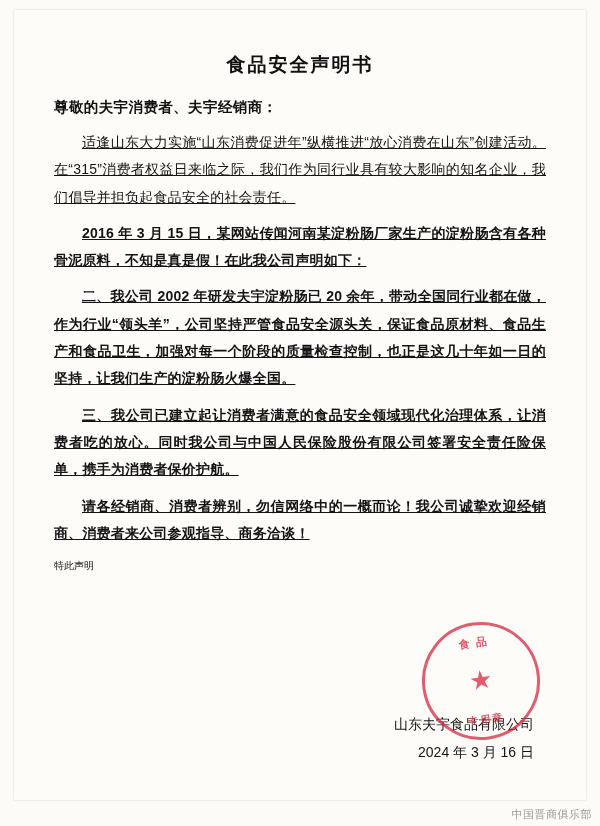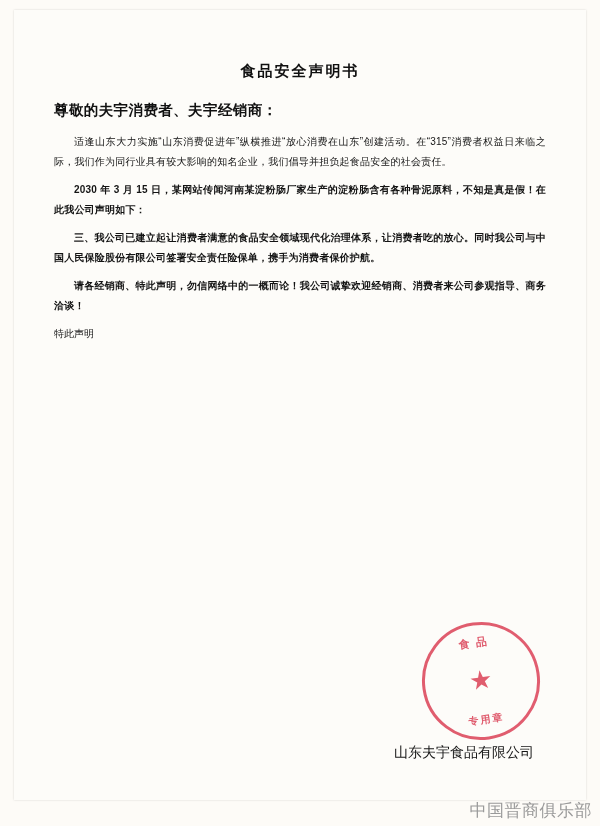--- a/index.html
+++ b/index.html
@@ -26,44 +26,45 @@
     top: 10px;
     width: 572px;
     height: 790px;
     background: #fdfcf9;
     box-shadow: 0 0 2px rgba(0,0,0,0.15);
     box-sizing: border-box;
     padding: 28px 40px 10px 40px;
   }
   .doc-title {
     text-align: center;
-    font-size: 15px;
+    font-size: 19px;
     font-weight: bold;
     color: #101010;
     letter-spacing: 2px;
-    margin: 24px 0 20px 0;
+    margin: 14px 0 20px 0;
     font-family: "Liberation Sans", sans-serif;
   }
   .salutation {
     font-size: 14.5px;
     font-weight: bold;
     color: #111;
     margin: 7px 0 12px 0;
     letter-spacing: 0.4px;
     font-family: "Liberation Sans", sans-serif;
   }
   .para {
-    font-size: 10px;
+    font-size: 14px;
     line-height: 1.95;
     color: #141414;
     margin: 0 0 9px 0;
     text-indent: 2em;
     text-align: justify;
     letter-spacing: 0.2px;
     font-family: "Liberation Sans", sans-serif;
+    text-decoration: underline;
   }
   .para.bold {
     font-weight: bold;
   }
   .closing {
     font-size: 10px;
     line-height: 1.9;
     color: #141414;
     margin: 4px 0 0 0;
     text-indent: 0;
@@ -125,49 +126,51 @@
     font-size: 10px;
     color: #d5203a;
     font-weight: bold;
     letter-spacing: 2px;
     font-family: "Liberation Sans", sans-serif;
   }
   .watermark {
     position: absolute;
     right: 8px;
     bottom: 4px;
-    font-size: 17px;
+    font-size: 11px;
     color: #9a9a9a;
     font-family: "Liberation Sans", sans-serif;
     letter-spacing: 0.5px;
   }
 </style>
 </head>
 <body>
 
 <div class="page">
   <div class="paper">
 
     <div class="doc-title">食品安全声明书</div>
 
     <div class="salutation">尊敬的夫宇消费者、夫宇经销商：</div>
 
     <p class="para">适逢山东大力实施“山东消费促进年”纵横推进“放心消费在山东”创建活动。在“315”消费者权益日来临之际，我们作为同行业具有较大影响的知名企业，我们倡导并担负起食品安全的社会责任。</p>
-    <p class="para bold">2030 年 3 月 15 日，某网站传闻河南某淀粉肠厂家生产的淀粉肠含有各种骨泥原料，不知是真是假！在此我公司声明如下：</p>
+    <p class="para bold">2016 年 3 月 15 日，某网站传闻河南某淀粉肠厂家生产的淀粉肠含有各种骨泥原料，不知是真是假！在此我公司声明如下：</p>
+    <p class="para bold">二、我公司 2002 年研发夫宇淀粉肠已 20 余年，带动全国同行业都在做，作为行业“领头羊”，公司坚持严管食品安全源头关，保证食品原材料、食品生产和食品卫生，加强对每一个阶段的质量检查控制，也正是这几十年如一日的坚持，让我们生产的淀粉肠火爆全国。</p>
     <p class="para bold">三、我公司已建立起让消费者满意的食品安全领域现代化治理体系，让消费者吃的放心。同时我公司与中国人民保险股份有限公司签署安全责任险保单，携手为消费者保价护航。</p>
-    <p class="para bold">请各经销商、特此声明，勿信网络中的一概而论！我公司诚挚欢迎经销商、消费者来公司参观指导、商务洽谈！</p>
+    <p class="para bold">请各经销商、消费者辨别，勿信网络中的一概而论！我公司诚挚欢迎经销商、消费者来公司参观指导、商务洽谈！</p>
 
     <p class="closing">特此声明</p>
 
     <div class="stamp">
       <div class="stamp-top-text">食品</div>
       <div class="stamp-star">★</div>
       <div class="stamp-bottom-text">专用章</div>
     </div>
 
     <div class="sign-block">
       <div class="sign-line">山东夫宇食品有限公司</div>
+      <div class="sign-line">2024 年 3 月 16 日</div>
     </div>
 
   </div>
 
   <div class="watermark">中国晋商俱乐部</div>
 </div>
 
 </body></html>

